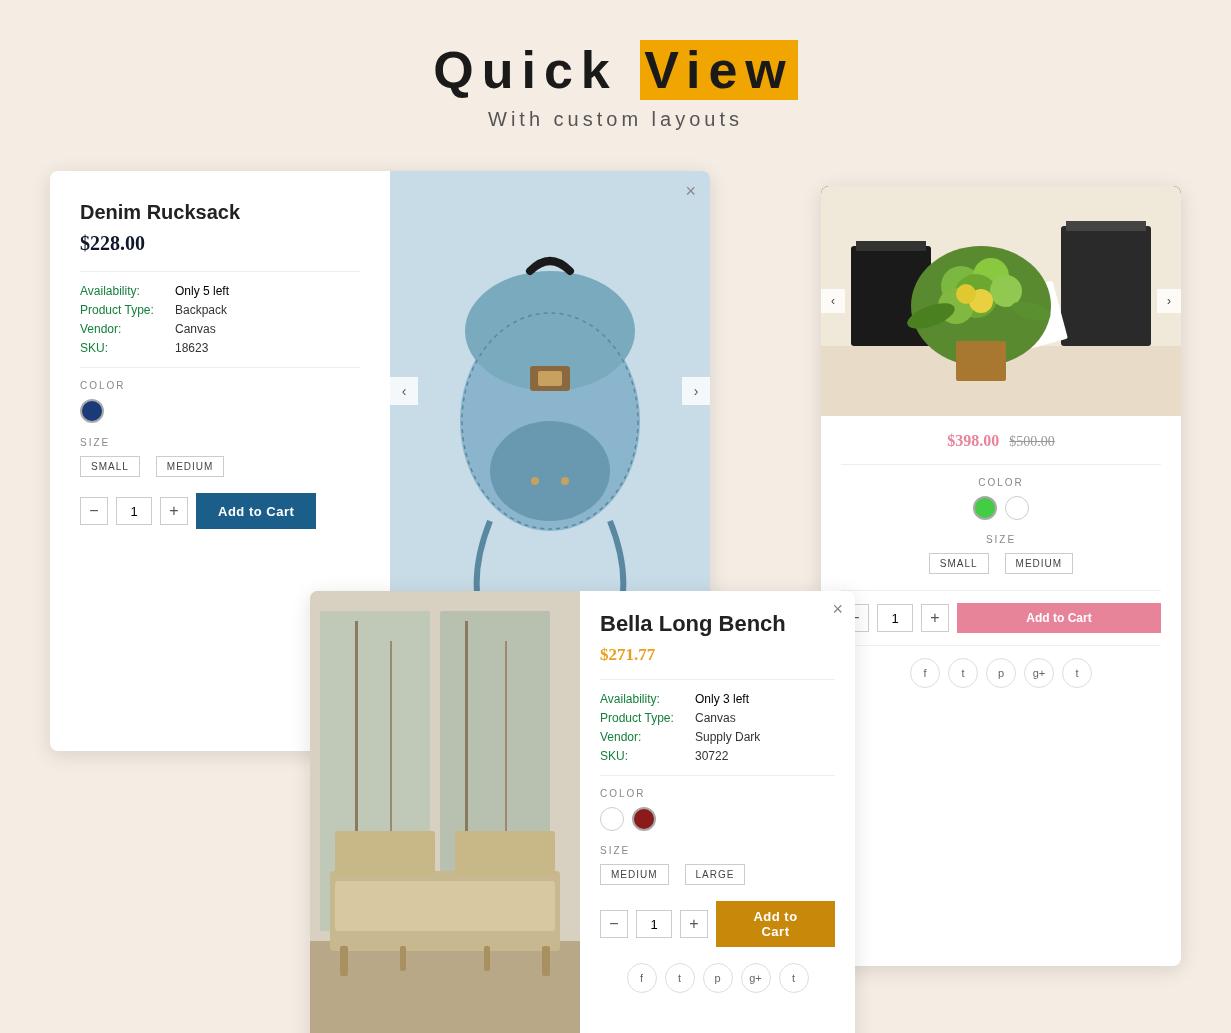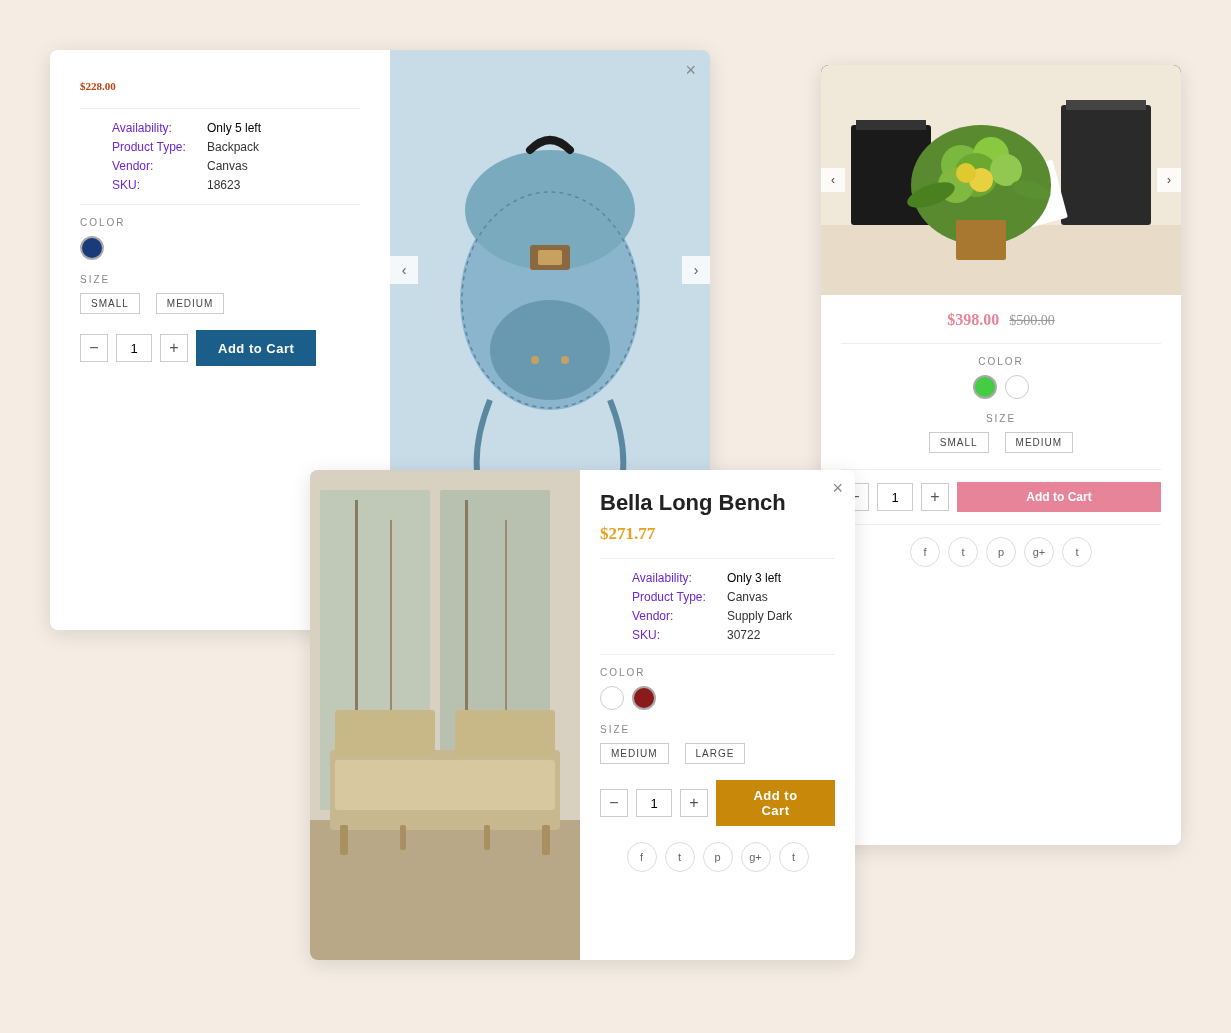--- a/index.html
+++ b/index.html
@@ -108,22 +108,22 @@
 
     
     .product-name {
       font-size: 20px;
       font-weight: 700;
       color: #222;
       font-family: Arial, sans-serif;
       margin-bottom: 8px;
     }
     .product-price {
-      font-size: 11px;
-      color: #c2410c;
+      font-size: 20px;
+      color: #0f172a;
       font-weight: 600;
       margin-bottom: 16px;
     }
     .product-price-gold {
       font-size: 16px;
       color: #e8a020;
       font-weight: 600;
     }
     .product-price-strikethrough {
       font-size: 14px;
@@ -138,23 +138,22 @@
     }
     .detail-row {
       display: flex;
       font-size: 12px;
       margin-bottom: 5px;
       color: #444;
       font-family: Arial, sans-serif;
     }
     .detail-label {
       width: 95px;
-      color: #6d28d9;
+      color: #15803d;
       font-weight: 400;
-      margin-left: 32px;
     }
     .detail-value {
       color: #333;
     }
     .detail-value-orange {
       color: #000000;
     }
     .section-label {
       font-size: 10px;
       letter-spacing: 2px;
@@ -362,27 +361,36 @@
       content: '';
       display: table;
       clear: both;
     }
   </style>
 </head>
 <body>
 
 <div class="page-bg">
 
+  <div class="header">
+    <div class="header-title">
+      <span>Quick</span>
+      <span> </span>
+      <span class="highlight">View</span>
+    </div>
+    <div class="header-subtitle">With custom layouts</div>
+  </div>
 
   <div class="cards-area">
 
     <div class="card card-1 clearfix">
       <button class="close-btn">×</button>
 
       <div class="card-1-left">
+        <div class="product-name">Denim Rucksack</div>
         <div class="product-price">$228.00</div>
         <hr class="divider">
         <div class="detail-row">
           <span class="detail-label">Availability:</span>
           <span class="detail-value detail-value-orange">Only 5 left</span>
         </div>
         <div class="detail-row">
           <span class="detail-label">Product Type:</span>
           <span class="detail-value">Backpack</span>
         </div>

